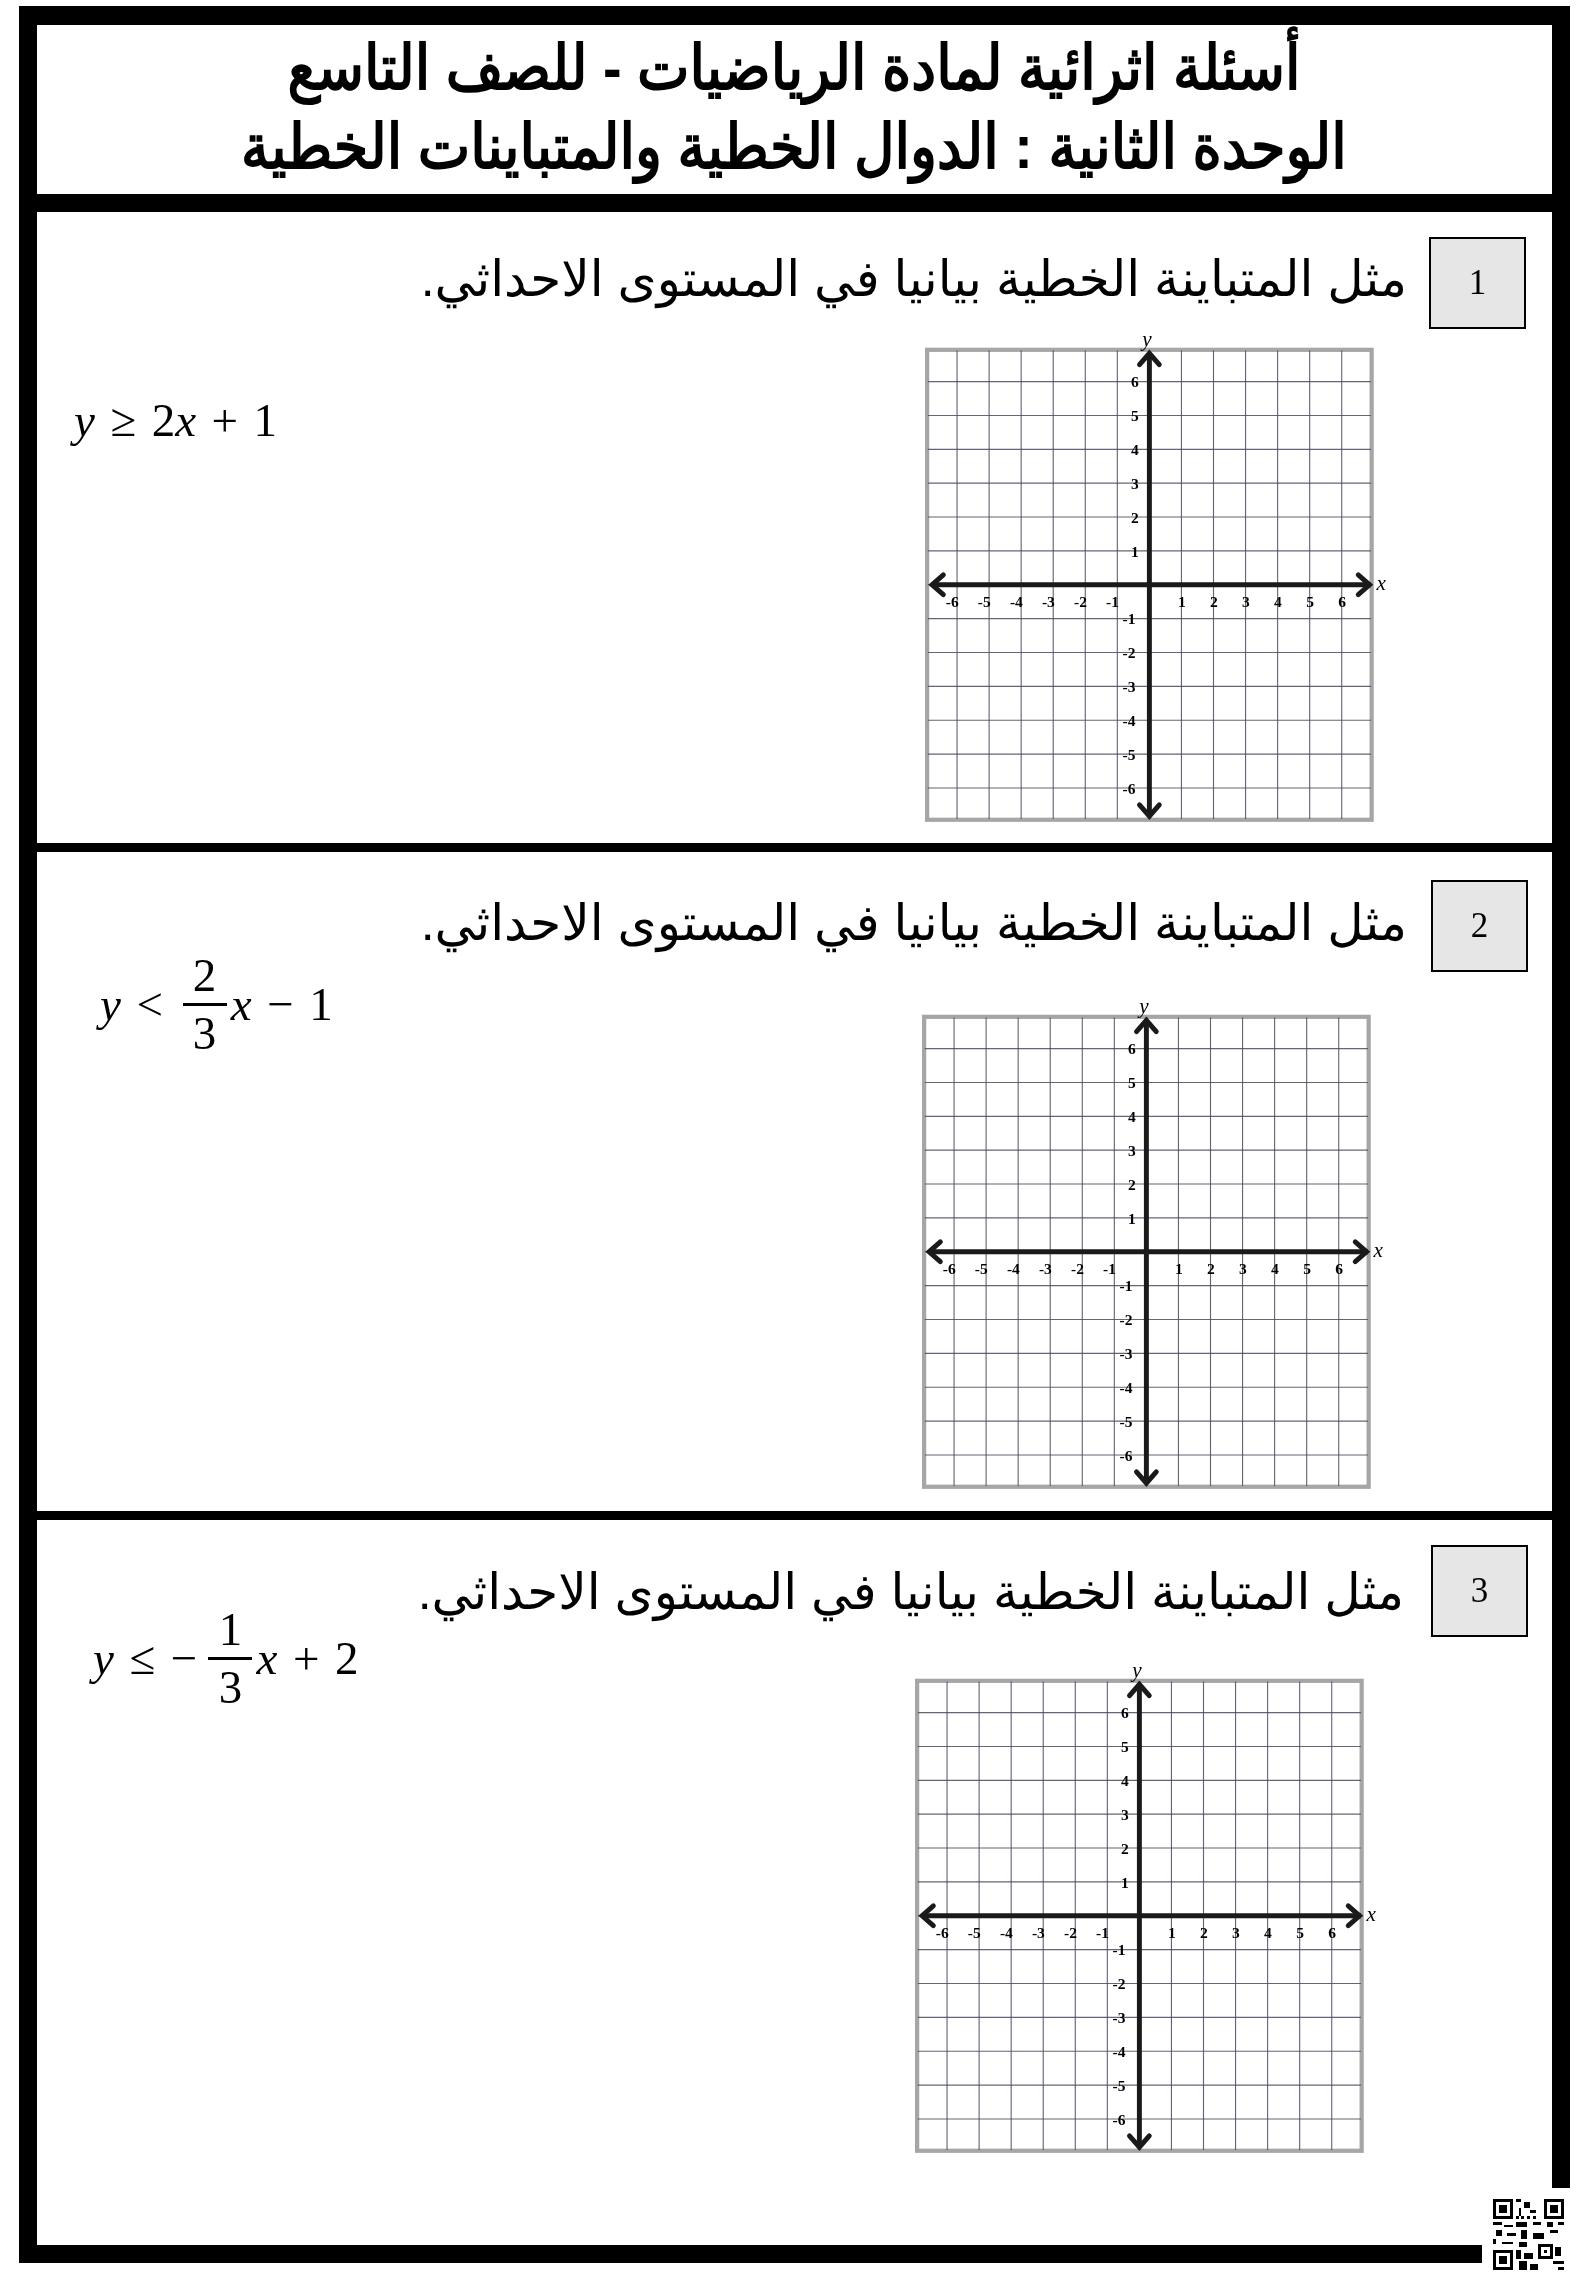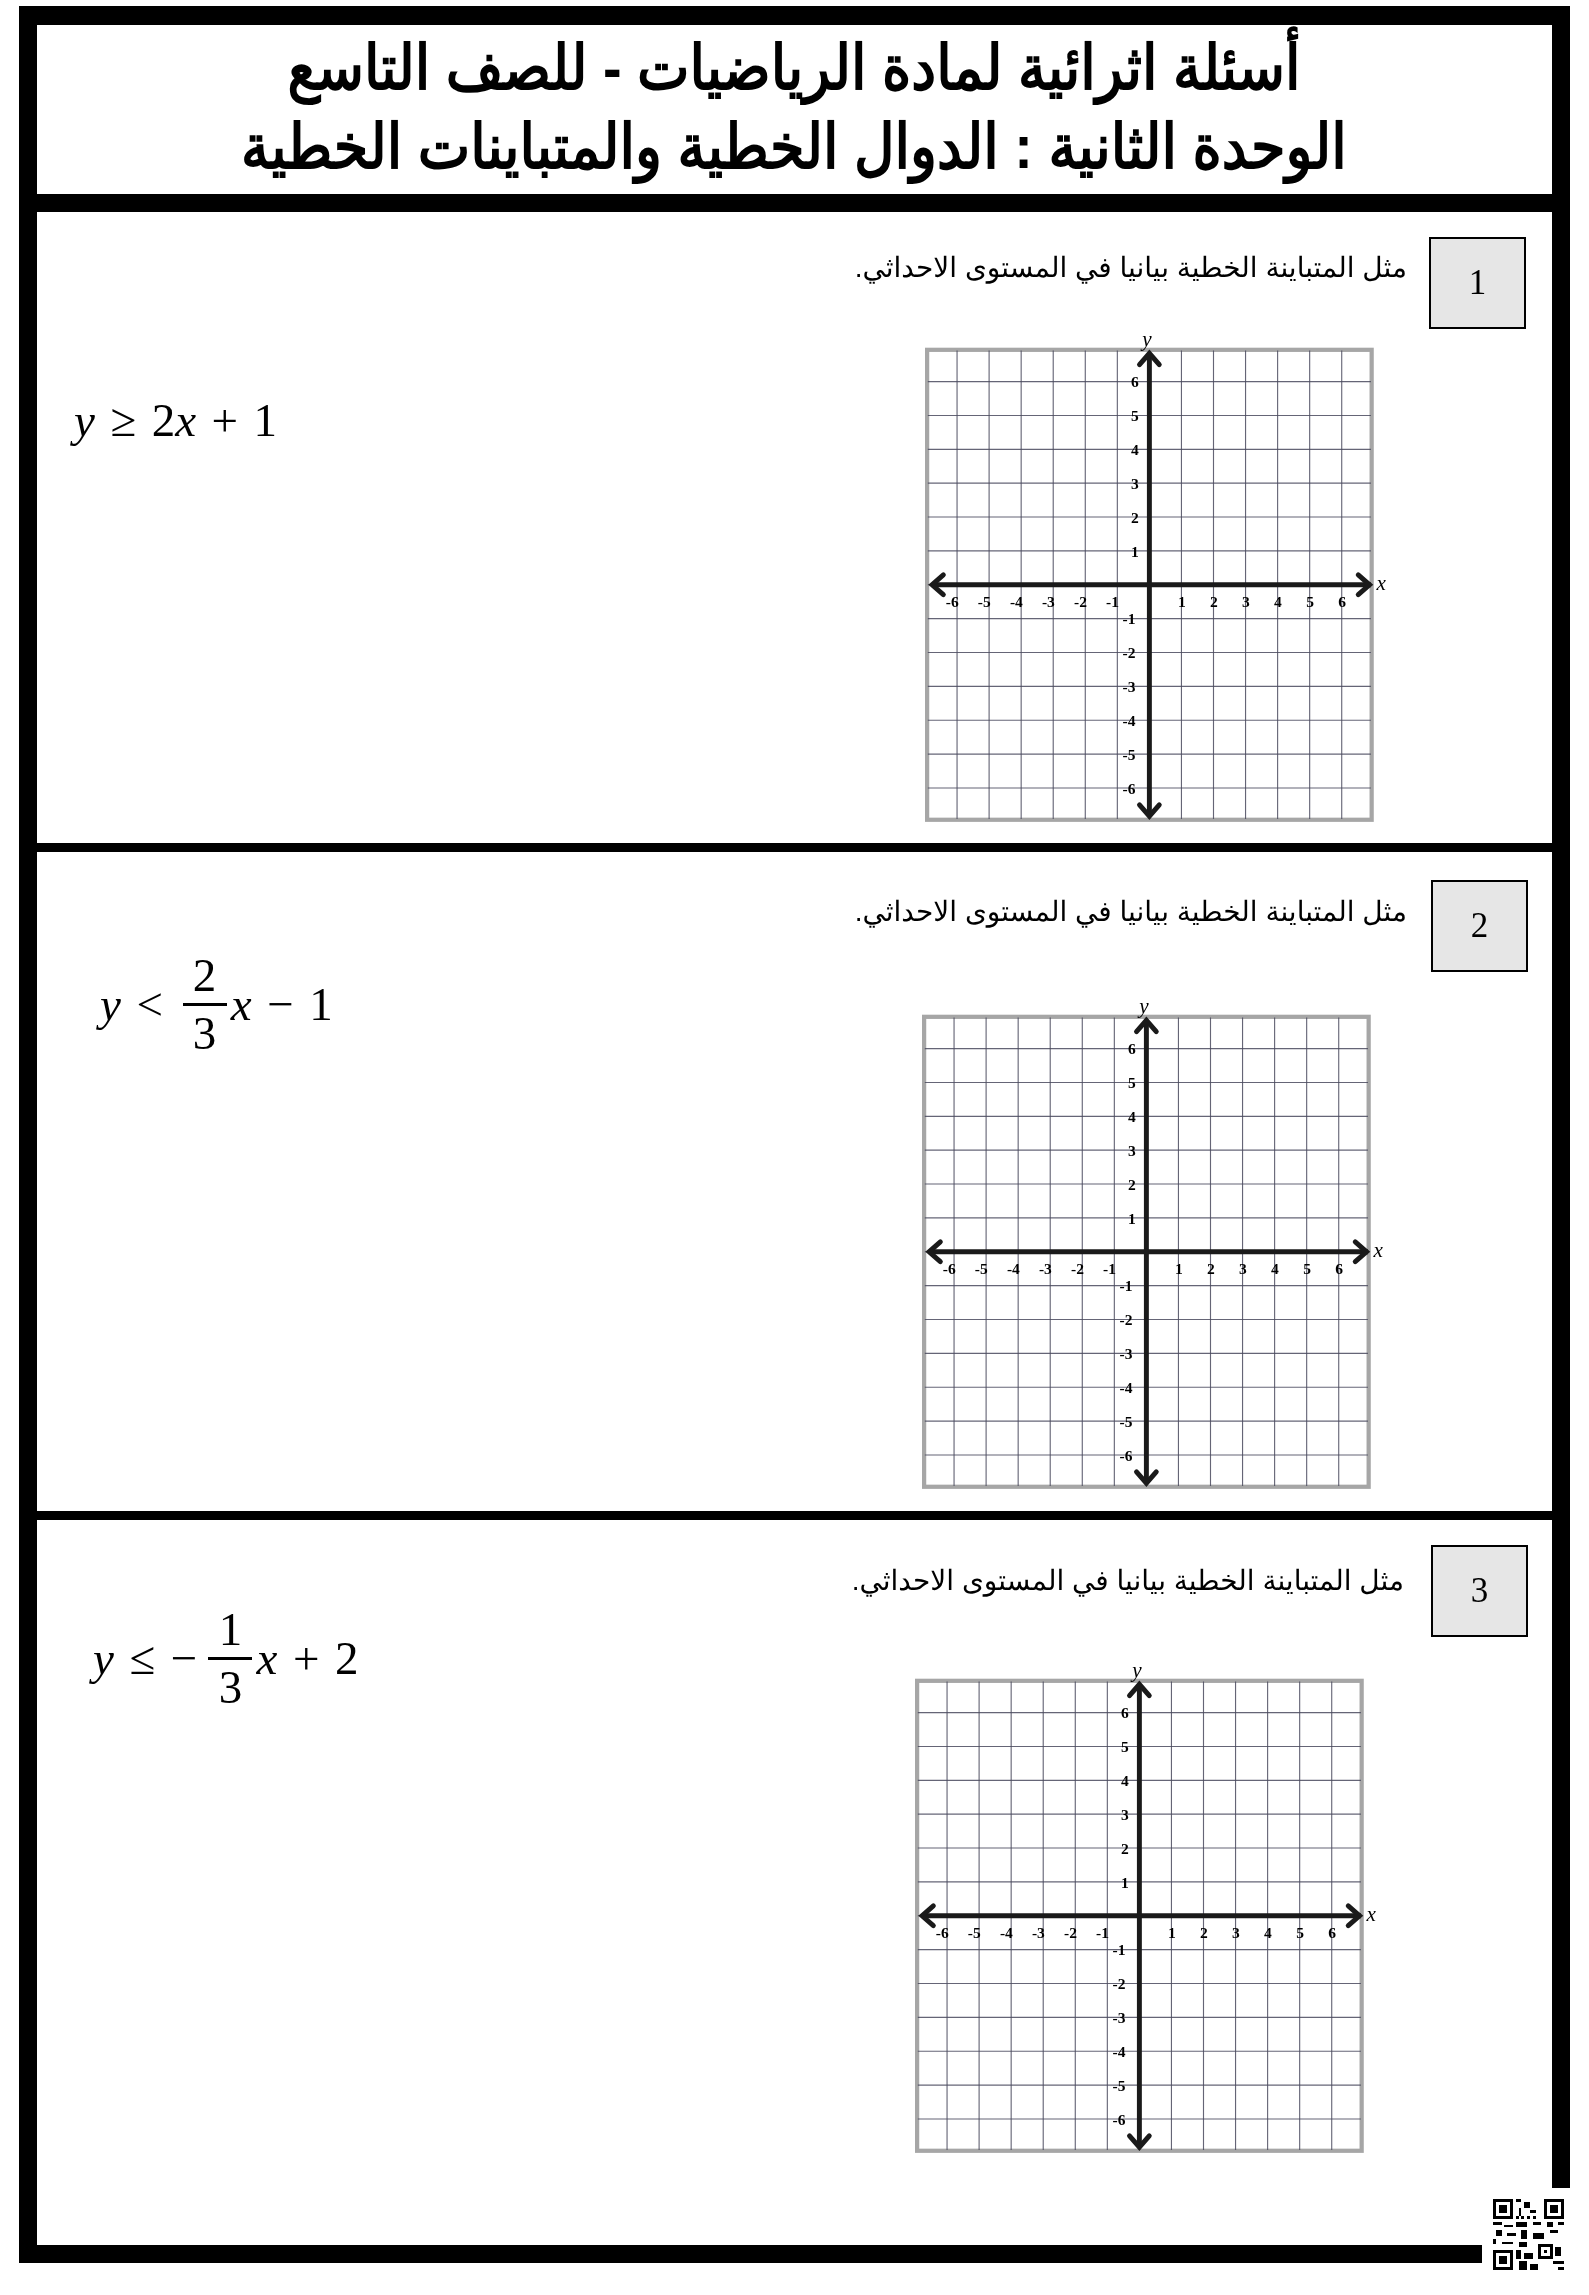--- a/index.html
+++ b/index.html
@@ -15,21 +15,21 @@
     transform:scaleX(0.9); transform-origin:center;
   }
   .num-box {
     position:absolute; width:93px; height:88px; background:#e6e6e6;
     border:2.8px solid #000; box-sizing:content-box;
     display:flex; align-items:center; justify-content:center;
     font-family:"Liberation Serif", serif; font-size:35px;
   }
   .instr {
     position:absolute; direction:rtl; white-space:nowrap;
-    font-family:"Liberation Sans", sans-serif; font-size:28px; line-height:1;
+    font-family:"Liberation Sans", sans-serif; font-size:50px; line-height:1;
   }
   .eq {
     position:absolute; font-family:"Liberation Serif", serif; font-size:47px;
     white-space:nowrap; display:flex; align-items:center; line-height:1;
   }
   .eq .v { font-style:italic; }
   .eq .op { margin:0 15.5px; }
   .frac { display:inline-flex; flex-direction:column; align-items:center; margin:0 4.2px; }
   .frac .num, .frac .den { line-height:1; padding:0 2.8px; }
   .frac .bar { width:44px; height:3.5px; background:#000; margin:4.2px 0; }

